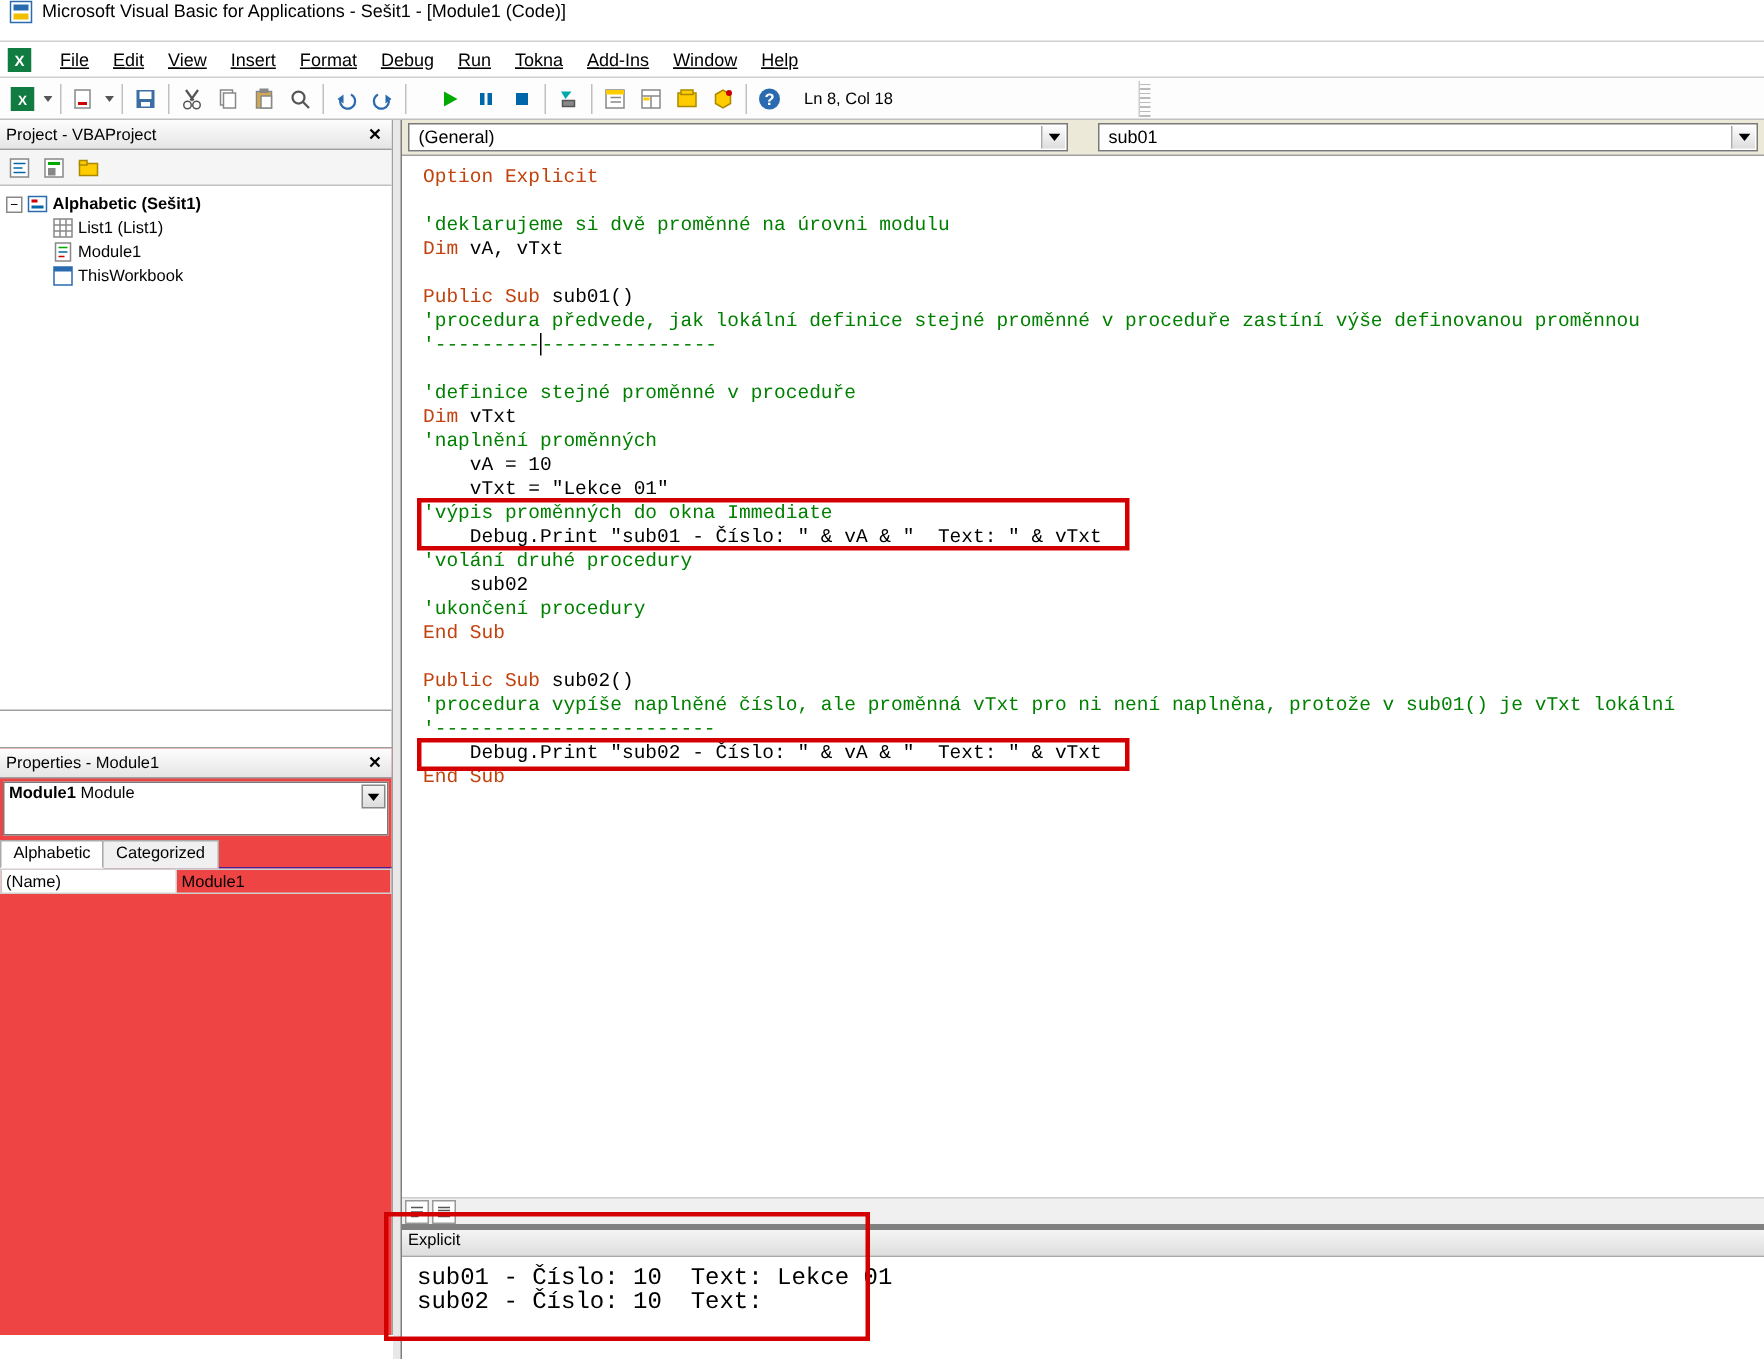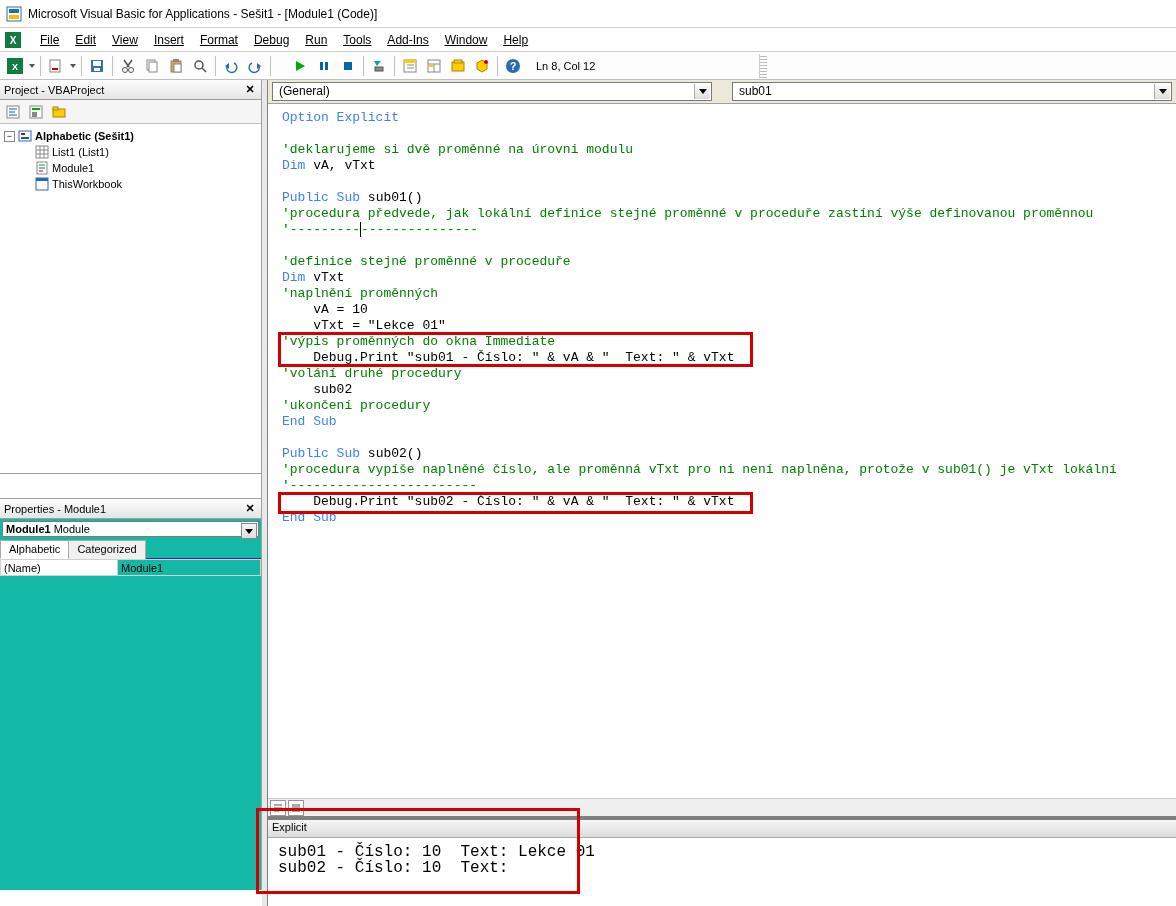--- a/index.html
+++ b/index.html
@@ -1,19 +1,19 @@
 <!DOCTYPE html>
 <html><head>
 <meta charset="utf-8">
 <style>
   * { box-sizing: border-box; }
   body { margin: 0; padding: 0; font-family: "Segoe UI", Tahoma, sans-serif; font-size: 11px; background: #fff; width: 1176px; height: 906px; overflow: hidden; position: relative; }
 
   
-  .titlebar { height: 28px; background: #fff; display: flex; align-items: center; padding: 0 6px; border-bottom: 1px solid #d0d0d0; }
+  .titlebar { height: 28px; background: #fff; display: flex; align-items: flex-start; padding: 0 6px; border-bottom: 1px solid #d0d0d0; }
   .titlebar .icon { width: 16px; height: 16px; margin-right: 6px; display: inline-flex; align-items: center; justify-content: center; }
   .titlebar .title { font-size: 12px; color: #000; }
 
   
   .menubar { height: 24px; background: #fff; display: flex; align-items: center; padding: 0 4px; border-bottom: 1px solid #d0d0d0; }
   .menubar .icon { width: 18px; height: 18px; margin-right: 10px; display: inline-flex; align-items: center; justify-content: center; }
   .menubar .menu-item { padding: 3px 8px; font-size: 12px; cursor: default; text-decoration: underline; }
   .menubar .menu-item span.u { text-decoration: underline; }
 
   
@@ -29,40 +29,40 @@
   .panel-header { height: 20px; background: linear-gradient(#fdfdfd,#e5e5e5); border-bottom: 1px solid #a0a0a0; display: flex; align-items: center; justify-content: space-between; padding: 0 4px; font-size: 11px; }
   .panel-header .close-x { width: 14px; height: 14px; display: inline-flex; align-items: center; justify-content: center; font-weight: bold; cursor: default; }
   .panel-toolbar { height: 24px; background: #f5f5f5; border-bottom: 1px solid #c0c0c0; display: flex; align-items: center; padding: 0 2px; gap: 1px; }
 
   .project-tree { padding: 4px 2px; font-size: 11px; line-height: 16px; background: #fff; }
   .tree-row { display: flex; align-items: center; gap: 3px; padding: 0 0 0 2px; white-space: nowrap; }
   .tree-indent { display: inline-block; }
   .tree-exp { width: 11px; height: 11px; border: 1px solid #888; display: inline-flex; align-items: center; justify-content: center; font-size: 9px; line-height: 1; color: #000; background: #fff; }
   .tree-icon { width: 14px; height: 14px; display: inline-flex; align-items: center; justify-content: center; }
 
-  .props-panel { position: absolute; bottom: 0; left: 0; right: 0; top: 418px; border-top: 1px solid #a0a0a0; background:#14b8a6; }
-  .props-dropdown { width: 100%; height: 16px; border: 1px solid #7a7a7a; font-size: 11px; padding: 1px 18px 1px 3px; position: relative; background:#fff; }
+  .props-panel { position: absolute; bottom: 0; left: 0; right: 0; top: 418px; border-top: 1px solid #a0a0a0; background:#ef4444; }
+  .props-dropdown { width: 100%; height: 36px; border: 1px solid #7a7a7a; font-size: 11px; padding: 1px 18px 1px 3px; position: relative; background:#fff; }
   .props-dropdown .dd-arrow { position: absolute; right: 1px; top: 1px; width: 16px; height: 16px; background: linear-gradient(#f5f5f5,#ddd); border:1px solid #888; display:flex; align-items:center; justify-content:center; }
   .props-tabs { display: flex; height: 20px; border-bottom: 1px solid #4c1d95; font-size: 11px; }
   .props-tab { padding: 2px 8px; border: 1px solid #aaa; background: #f0f0f0; border-bottom: none; margin-right: -1px; position: relative; top: 1px; }
   .props-tab.active { background: #fff; border-bottom: 1px solid #fff; z-index: 1;}
   .props-grid { font-size: 11px; }
   .props-grid table { border-collapse: collapse; width: 100%; }
   .props-grid td { border: 1px solid #d0d0d0; padding: 1px 3px; height: 16px; }
   .props-grid td:first-child { width: 45%; background: #fff; }
 
   
   .main-area { position: absolute; left: 262px; top: 80px; right: 0; bottom: 0; background: #808080; }
   .splitter-v { position: absolute; left: 0; top: 0; bottom: 0; width: 6px; background: #e8e8e8; border-right: 1px solid #808080; cursor: ew-resize; }
   .code-window { position: absolute; left: 6px; top: 0; right: 0; bottom: 90px; background: #fff; display: flex; flex-direction: column; }
   .code-dropdowns { height: 24px; display: flex; background: #ece9d8; padding: 2px 4px; gap: 20px; border-bottom: 1px solid #a0a0a0; }
   .code-dd { flex: 1; border: 1px solid #7a7a7a; background: #fff; font-size: 12px; padding: 1px 18px 1px 6px; position: relative; }
   .code-dd .dd-arrow { position: absolute; right: 1px; top: 1px; width: 16px; bottom: 1px; background: linear-gradient(#fdfdfd,#ddd); border-left: 1px solid #aaa; display:flex; align-items:center; justify-content:center;}
   .code-body { flex: 1; padding: 6px 14px; font-family: Consolas, "Courier New", monospace; font-size: 13px; line-height: 16px; white-space: pre; overflow: hidden; position: relative; }
-  .code-body .kw { color: #3b82f6; }
+  .code-body .kw { color: #c2410c; }
   .code-body .cm { color: #008000; }
   .code-body .highlight-box { position: absolute; border: 3px solid #d40000; pointer-events: none; }
   .code-scroll-corner { height: 18px; background: #f0f0f0; border-top: 1px solid #ccc; display:flex; align-items:center; }
   .code-scroll-corner .view-btn { width:16px; height:16px; border:1px solid #999; background:#fff; margin-left:2px; display:inline-flex; align-items:center; justify-content:center;}
 
   
   .immediate-window { position: absolute; left: 6px; right: 0; bottom: 0; height: 90px; background: #fff; border-top: 4px solid #808080; }
   .immediate-header { height: 18px; background: linear-gradient(#f5f5f5,#ddd); border-bottom: 1px solid #aaa; padding: 1px 4px; font-size: 11px; }
   .immediate-body { padding: 6px 10px; font-family: Consolas, "Courier New", monospace; font-size: 16px; line-height: 16px; white-space: pre; position: relative; }
   .immediate-highlight { position: absolute; border: 3px solid #d40000; pointer-events: none; }
@@ -90,21 +90,21 @@
         <text x="8" y="12" text-anchor="middle" fill="#fff" font-size="10" font-family="Arial" font-weight="bold">X</text>
       </svg>
   </span>
   <div class="menu-item"><span class="u">F</span><span>ile</span></div>
   <div class="menu-item"><span class="u">E</span><span>dit</span></div>
   <div class="menu-item"><span class="u">V</span><span>iew</span></div>
   <div class="menu-item"><span class="u">I</span><span>nsert</span></div>
   <div class="menu-item"><span>F</span><span class="u">o</span><span>rmat</span></div>
   <div class="menu-item"><span class="u">D</span><span>ebug</span></div>
   <div class="menu-item"><span class="u">R</span><span>un</span></div>
-  <div class="menu-item"><span class="u">T</span><span>ools</span></div>
+  <div class="menu-item"><span class="u">T</span><span>okna</span></div>
   <div class="menu-item"><span class="u">A</span><span>dd-Ins</span></div>
   <div class="menu-item"><span class="u">W</span><span>indow</span></div>
   <div class="menu-item"><span class="u">H</span><span>elp</span></div>
 </div>
 
 <div class="toolbar">
   <div class="tool-btn">
       <svg width="16" height="16">
         <rect width="16" height="16" fill="#107c41"></rect>
         <text x="8" y="12" text-anchor="middle" fill="#fff" font-size="9" font-weight="bold">X</text>
@@ -229,21 +229,21 @@
         <circle cx="12" cy="4" r="2" fill="#c00"></circle>
       </svg>
     </div>
   <div class="tool-sep"></div>
   <div class="tool-btn">
       <svg width="16" height="16">
         <circle cx="8" cy="8" r="7" fill="#2a6bb0"></circle>
         <text x="8" y="12" text-anchor="middle" fill="#fff" font-size="11" font-weight="bold">?</text>
       </svg>
     </div>
-  <span class="cursor-pos">Ln 8, Col 12</span>
+  <span class="cursor-pos">Ln 8, Col 18</span>
   <div style="flex:0 0 150px"></div>
   <div class="toolbar-end-grip"></div>
 </div>
 
 <div class="left-panels">
 
   <div>
     <div class="panel-header">
       <span>Project - VBAProject</span>
       <span class="close-x">✕</span>

